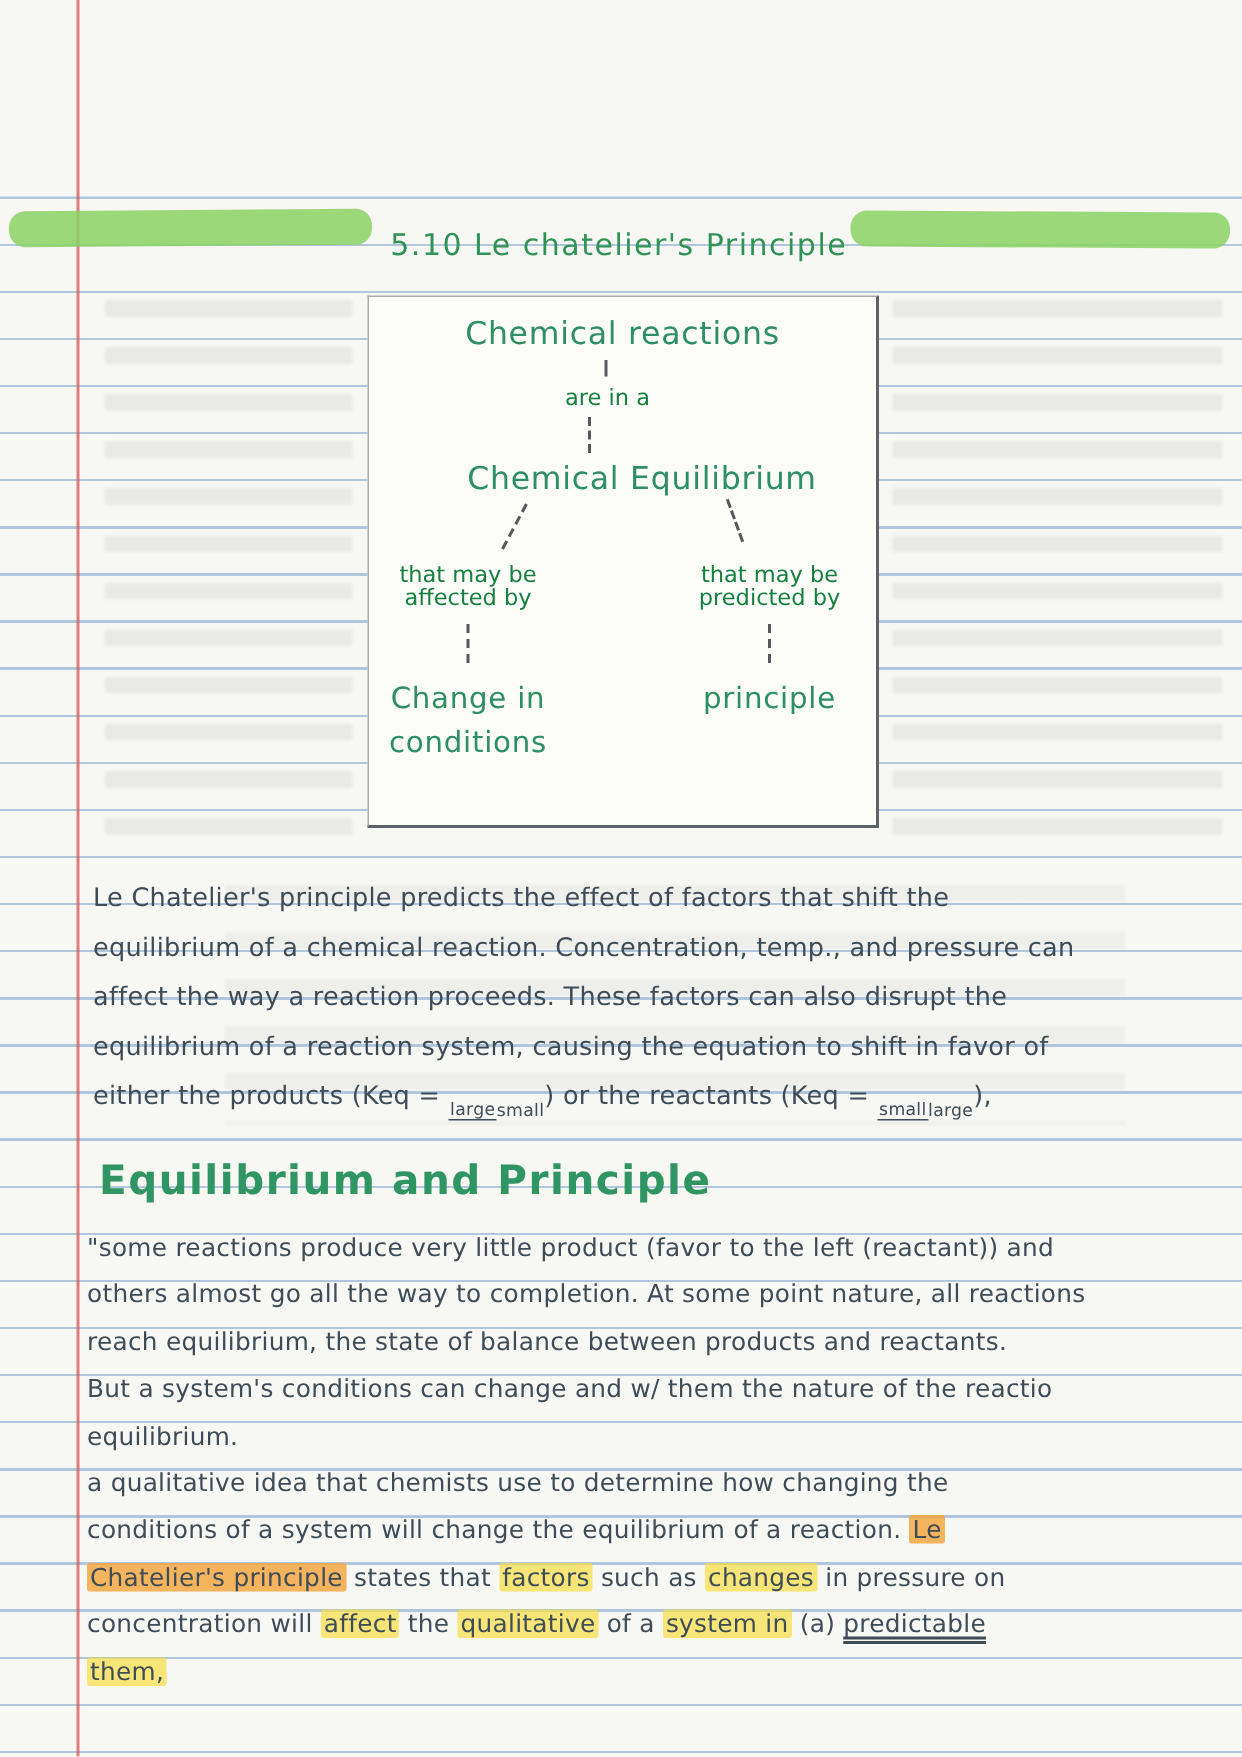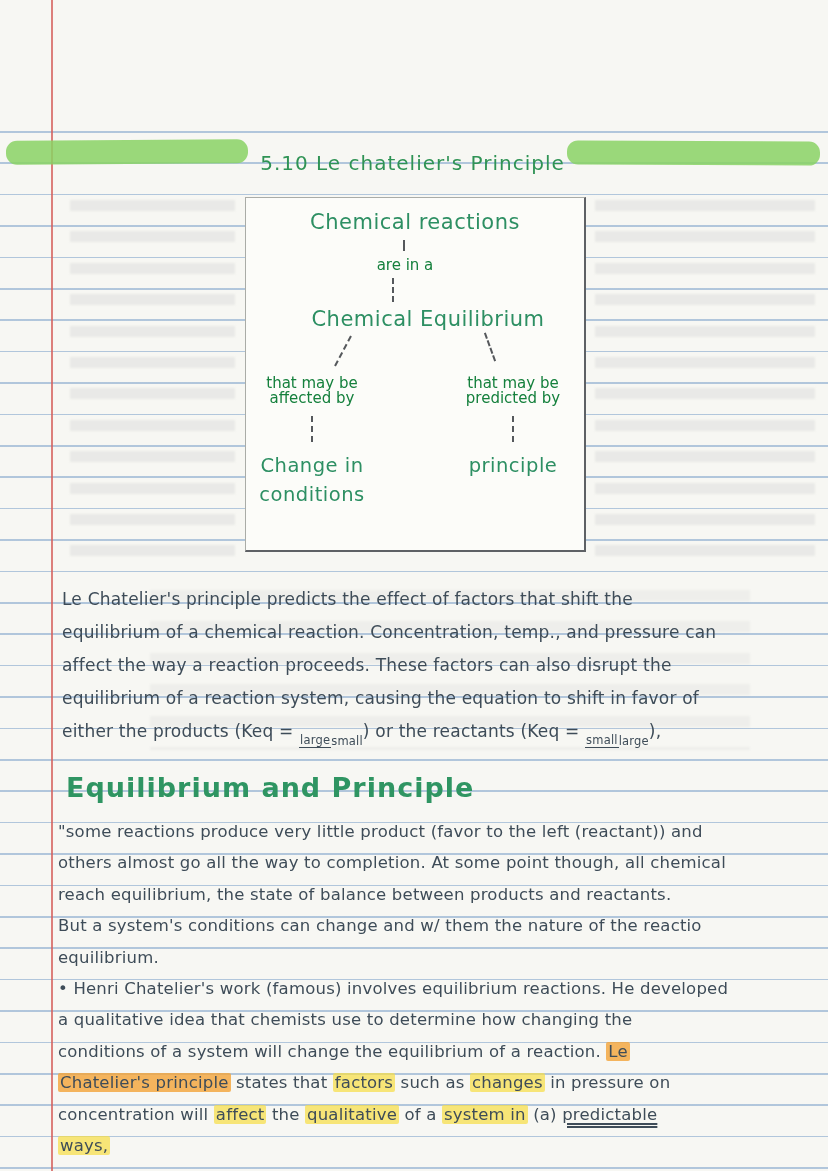--- a/index.html
+++ b/index.html
@@ -146,23 +146,22 @@
       </span><span>) or the reactants (Keq = </span><span class="frac">
         <span>small</span>
         <span>large</span>
       </span><span>),</span></div>
   </div>
 
 <div class="section-heading">Equilibrium and Principle</div>
 
 <div class="hw-par body-par">
     <div class="hw-line"><span>"some reactions produce very little product (favor to the left (reactant)) and</span></div>
-    <div class="hw-line"><span>others almost go all the way to completion. At some point though, all chemical</span></div>
+    <div class="hw-line"><span>others almost go all the way to completion. At some point nature, all reactions</span></div>
     <div class="hw-line"><span>reach equilibrium, the state of balance between products and reactants.</span></div>
     <div class="hw-line"><span>But a system's conditions can change and w/ them the nature of the reactio</span></div>
     <div class="hw-line"><span>equilibrium.</span></div>
-    <div class="hw-line"><span>• Henri Chatelier's work (famous) involves equilibrium reactions. He developed</span></div>
     <div class="hw-line"><span>a qualitative idea that chemists use to determine how changing the</span></div>
     <div class="hw-line"><span>conditions of a system will change the equilibrium of a reaction. </span><span class="hl-orange">Le</span></div>
     <div class="hw-line"><span class="hl-orange">Chatelier's principle</span><span> states that </span><span class="hl-yellow">factors</span><span> such as </span><span class="hl-yellow">changes</span><span> in pressure on</span></div>
     <div class="hw-line"><span>concentration will </span><span class="hl-yellow">affect</span><span> the </span><span class="hl-yellow">qualitative</span><span> of a </span><span class="hl-yellow">system in</span><span> (a) </span><span class="u-dbl">predictable</span></div>
-    <div class="hw-line"><span class="hl-yellow">ways,</span></div>
+    <div class="hw-line"><span class="hl-yellow">them,</span></div>
   </div>
 
 </body></html>

